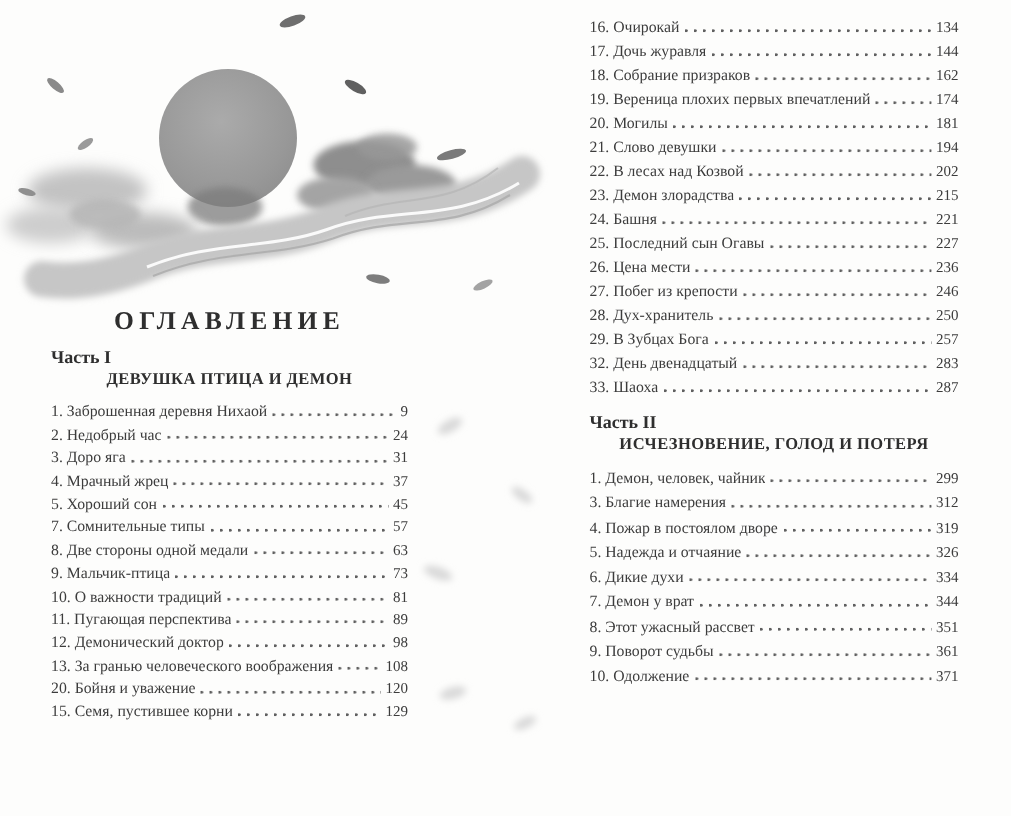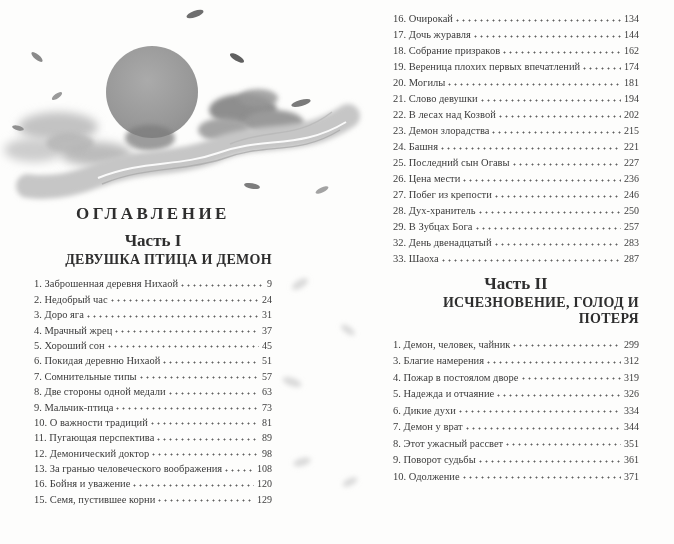--- a/index.html
+++ b/index.html
@@ -14,25 +14,25 @@
   .art-layer { position:absolute; left:0; top:0; width:674px; height:544px; pointer-events:none; }
 
   .left-block  { position:absolute; left:34px;  top:204px; width:238px; }
   .right-block { position:absolute; left:393px; top:8px;   width:246px; }
 
   .toc-heading {
     text-align:center; font-size:17px; letter-spacing:3.5px;
     color:#2e2e2e; margin-bottom:7px; font-weight:600;
   }
   .part-label {
-    text-align:center; font-weight:bold; font-size:17px; color:#2e2e2e;
+    font-weight:bold; font-size:12px; color:#2e2e2e;
     margin-bottom:1px;
   }
   .part-title {
-    text-align:right; font-weight:bold; font-size:14px; color:#2e2e2e;
+    text-align:center; font-weight:bold; font-size:11px; color:#2e2e2e;
     letter-spacing:0.3px; margin-bottom:6px;
   }
   .part2-header { margin-top:10px; }
 
   .toc-entry { display:flex; align-items:flex-end; white-space:nowrap; }
   .list-left  .toc-entry { height:15.4px; }
   .list-right .toc-entry { height:16px; }
   .list-part2 .toc-entry { height:16.5px; }
 
   .entry-title { font-size:10.5px; color:#3c3c3c; overflow:hidden; }
@@ -133,25 +133,20 @@
         <span class="entry-title">4. Мрачный жрец</span>
         <span class="leader"></span>
         <span class="entry-page">37</span>
       </div>
       <div class="toc-entry">
         <span class="entry-title">5. Хороший сон</span>
         <span class="leader"></span>
         <span class="entry-page">45</span>
       </div>
       <div class="toc-entry">
-        <span class="entry-title">6. Покидая деревню Нихаой</span>
-        <span class="leader"></span>
-        <span class="entry-page">51</span>
-      </div>
-      <div class="toc-entry">
         <span class="entry-title">7. Сомнительные типы</span>
         <span class="leader"></span>
         <span class="entry-page">57</span>
       </div>
       <div class="toc-entry">
         <span class="entry-title">8. Две стороны одной медали</span>
         <span class="leader"></span>
         <span class="entry-page">63</span>
       </div>
       <div class="toc-entry">
@@ -173,21 +168,21 @@
         <span class="entry-title">12. Демонический доктор</span>
         <span class="leader"></span>
         <span class="entry-page">98</span>
       </div>
       <div class="toc-entry">
         <span class="entry-title">13. За гранью человеческого воображения</span>
         <span class="leader"></span>
         <span class="entry-page">108</span>
       </div>
       <div class="toc-entry">
-        <span class="entry-title">16. Бойня и уважение</span>
+        <span class="entry-title">20. Бойня и уважение</span>
         <span class="leader"></span>
         <span class="entry-page">120</span>
       </div>
       <div class="toc-entry">
         <span class="entry-title">15. Семя, пустившее корни</span>
         <span class="leader"></span>
         <span class="entry-page">129</span>
       </div>
     </div>
 </div>

